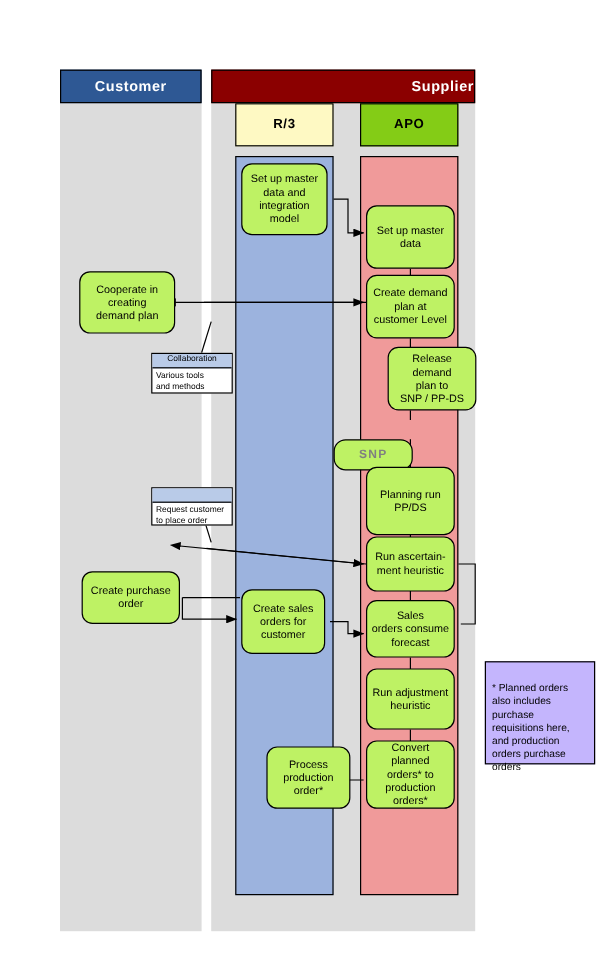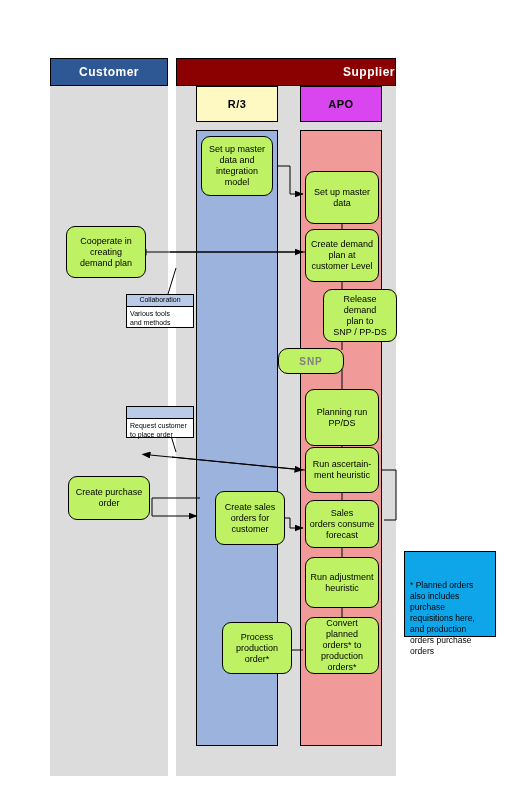--- a/index.html
+++ b/index.html
@@ -45,21 +45,21 @@
     border: 1px solid #000;
     display: flex;
     align-items: center;
     justify-content: center;
     font-weight: bold;
     font-size: 11px;
     color: #000;
     letter-spacing: 0.5px;
   }
   .sys-head.r3 { background: #fef9c3; }
-  .sys-head.apo { background: #d946ef; }
+  .sys-head.apo { background: #84cc16; }
   .sys-col {
     border: 1px solid #000;
   }
   .sys-col.r3 { background: #9cb3de; }
   .sys-col.apo { background: #f09a9a; }
 
   
   .pbox {
     background: #bef264;
     border: 1px solid #000;
@@ -73,20 +73,21 @@
     color: #000;
     padding: 2px 3px;
     white-space: pre-line;
   }
   .pbox.snp {
     border-radius: 10px;
     color: #808080;
     font-weight: bold;
     font-size: 10px;
     letter-spacing: 1px;
+    margin-top: 18px;
   }
 
   
   .tipbox {
     background: #ffffff;
     border: 1px solid #000;
     font-size: 7px;
     line-height: 9px;
     color: #000;
   }
@@ -100,25 +101,25 @@
     color: #000;
   }
   .tipbox .tip-body {
     padding: 2px 3px;
     white-space: pre-line;
     text-align: left;
   }
 
   
   .notebox {
-    background: #0ea5e9;
+    background: #c4b5fd;
     border: 1px solid #000;
     font-size: 8.5px;
     line-height: 11px;
-    padding: 17px 5px;
+    padding: 5px 5px;
     color: #000;
     white-space: pre-line;
     text-align: left;
   }
 
   svg.conn { position: absolute; left: 0; top: 0; pointer-events: none; }
 </style>
 </head>
 <body>
 
@@ -204,21 +205,21 @@
 order</span>
   </div>
 
   <div class="abs pbox" style="left:201px; top:136px; width:72px; height:60px;">
     <span>Set up master
 data and
 integration
 model</span>
   </div>
 
-  <div class="abs pbox" style="left:201px; top:491px; width:70px; height:54px;margin-left:14px;">
+  <div class="abs pbox" style="left:201px; top:491px; width:70px; height:54px;">
     <span>Create sales
 orders for
 customer</span>
   </div>
 
   <div class="abs pbox" style="left:201px; top:622px; width:70px; height:52px;margin-left:21px;">
     <span>Process
 production
 order*</span>
   </div>

